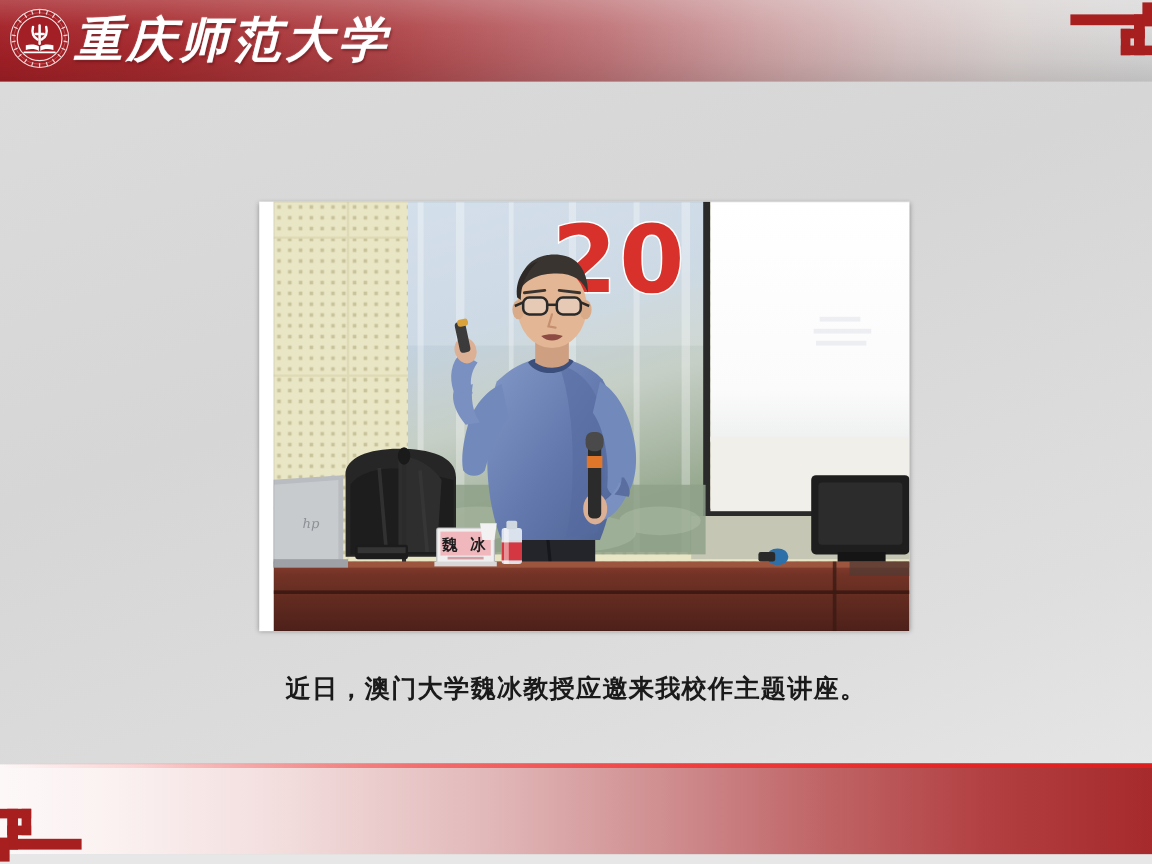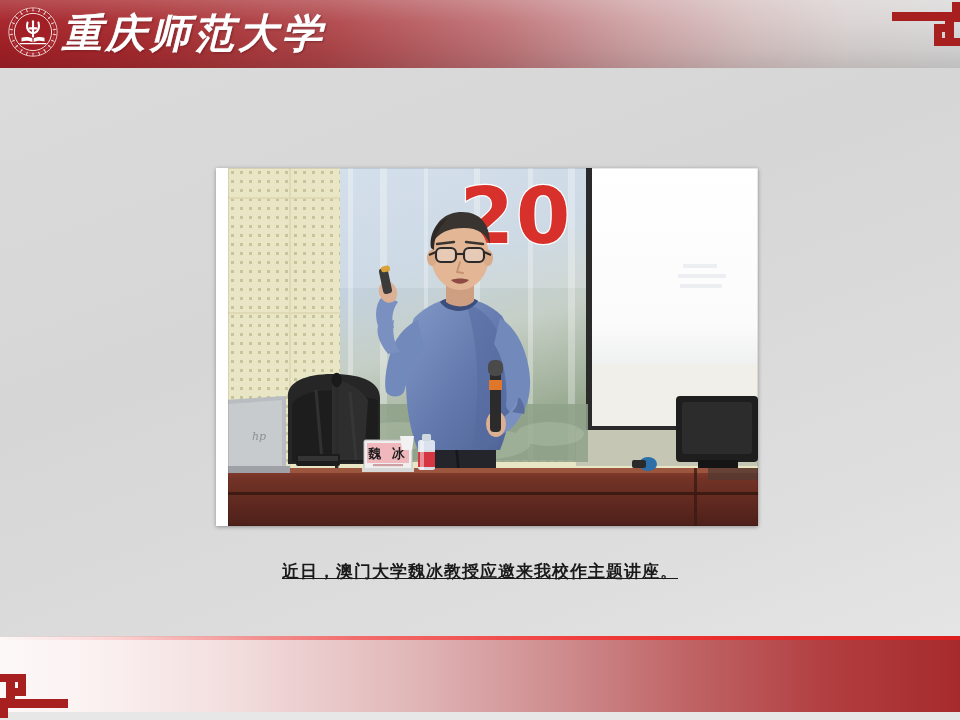--- a/index.html
+++ b/index.html
@@ -111,26 +111,25 @@
   .photo-frame svg { display: block; }
 
   
   .caption {
     position: absolute;
     left: 0;
     top: 560px;
     width: 960px;
     text-align: center;
     font-family: "DejaVu Sans", "Liberation Sans", sans-serif;
-    font-size: 17px;
+    font-size: 21px;
     font-weight: bold;
     color: #1a1a1a;
     letter-spacing: 1px;
     z-index: 3;
-    text-decoration: underline;
   }
 
   
   .footer-band {
     position: absolute;
     left: 0;
     bottom: 8px;
     width: 960px;
     height: 75px;
     background: linear-gradient(to right,

